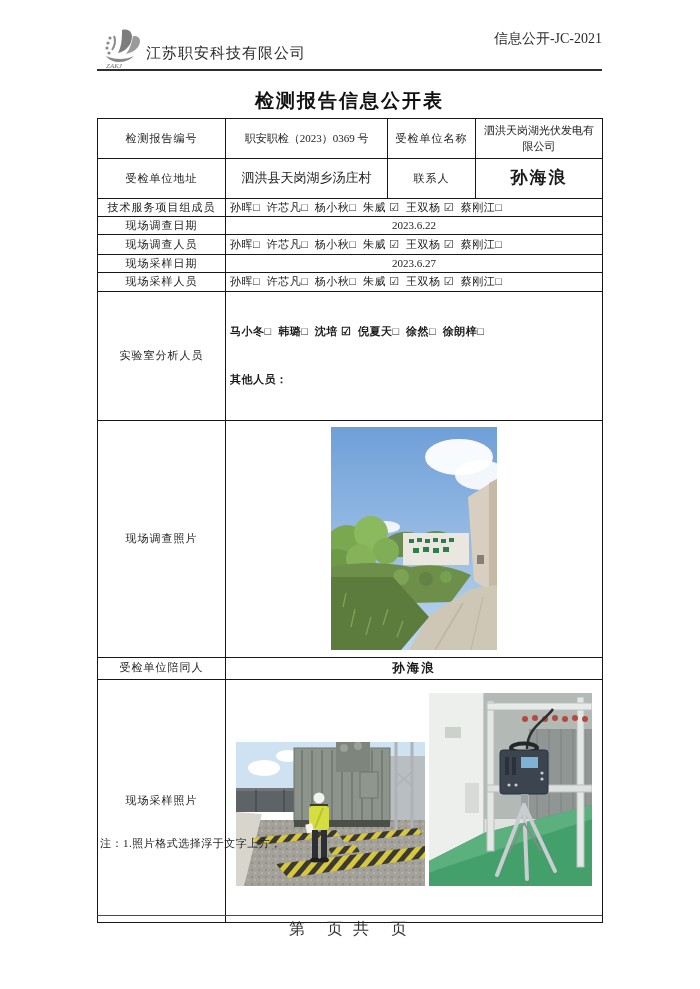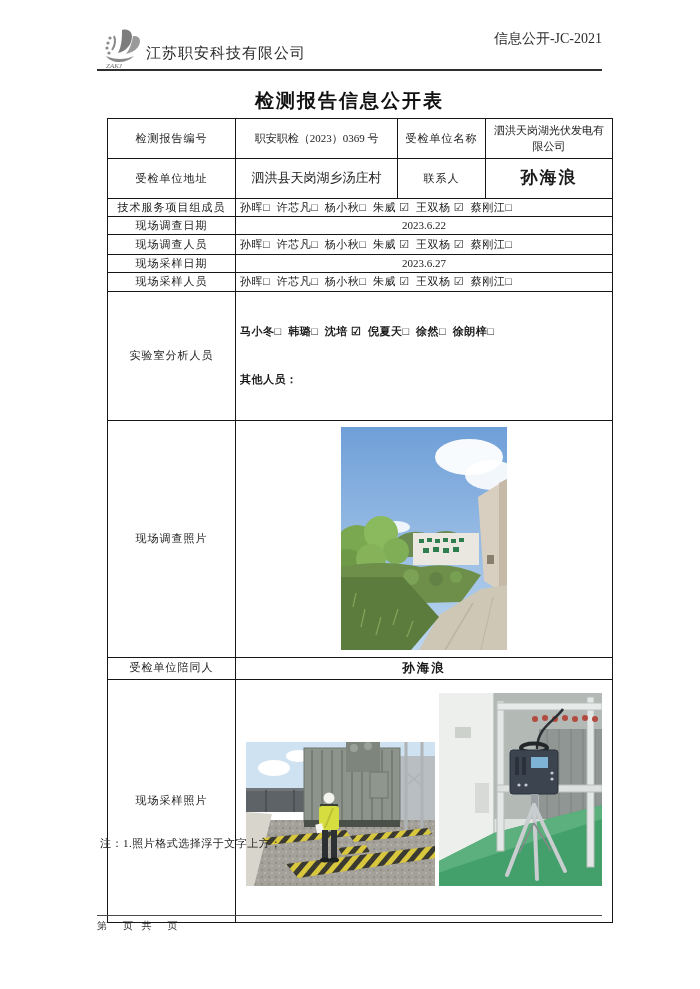--- a/index.html
+++ b/index.html
@@ -11,42 +11,42 @@
   .hdr-logo svg{display:block;}
   .hdr-company{position:absolute;left:146px;top:44px;font-size:15px;letter-spacing:1px;color:#2b2b2b;}
   .hdr-code{position:absolute;right:98px;top:30px;font-size:14px;color:#2b2b2b;}
   .hdr-rule{position:absolute;left:97px;top:69px;width:505px;height:2px;background:#2e2e2e;}
 
   
   .doc-title{position:absolute;left:97px;top:88px;width:505px;text-align:center;
              font-size:19px;font-weight:bold;letter-spacing:2px;color:#111;}
 
   
-  table.form{position:absolute;left:107px;top:118px;width:505px;border-collapse:collapse;table-layout:fixed;}
+  table.form{position:absolute;left:97px;top:118px;width:505px;border-collapse:collapse;table-layout:fixed;}
   table.form td{border:1px solid #161616;padding:0 4px;font-size:11px;line-height:1.45;
                 vertical-align:middle;overflow:hidden;}
   td.lbl{text-align:center;letter-spacing:1px;}
   td.ctr{text-align:center;}
   td.members{padding-left:9px;white-space:pre-wrap;letter-spacing:.5px;}
   td.lab{padding-left:9px;white-space:pre-wrap;letter-spacing:.5px;vertical-align:middle;font-weight:bold;}
   .addr-val{font-family:"Liberation Sans","DejaVu Sans",sans-serif;font-weight:normal;font-size:13px;}
   .contact-val{font-weight:bold;font-size:17px;letter-spacing:2px;}
   .escort-val{font-weight:bold;font-size:12.5px;letter-spacing:2px;}
   .unitname-val{font-size:11px;line-height:1.35;}
 
   .photo-cell{text-align:center;vertical-align:middle;}
   .photo-wrap{display:flex;justify-content:center;align-items:flex-start;}
   .photo-wrap.bottom{align-items:flex-end;gap:4px;padding-bottom:22px;}
   .photo-frame{display:block;}
 
   
   .note{position:absolute;left:100px;top:836px;font-size:11px;letter-spacing:.5px;color:#222;}
   .footer-line{position:absolute;left:97px;top:915px;width:505px;height:1px;background:#4a4a4a;}
-  .footer-text{position:absolute;left:97px;top:919px;width:505px;text-align:left;
-               font-size:10px;letter-spacing:3px;color:#333;}
+  .footer-text{position:absolute;left:97px;top:919px;width:505px;text-align:center;
+               font-size:16px;letter-spacing:3px;color:#333;}
 </style>
 </head>
 <body>
 
 <div class="page">
 
   <div class="hdr-logo">
     <svg width="48" height="44" viewBox="0 0 48 44">
       <path d="M22 4 C30 2 34 8 31 16 C29 22 23 26 18 27 C22 20 22 10 22 4 Z" fill="#7d7d7d"></path>
       <path d="M33 10 C40 9 42 15 38 21 C35 25 30 27 26 28 C30 23 32 16 33 10 Z" fill="#9a9a9a"></path>

